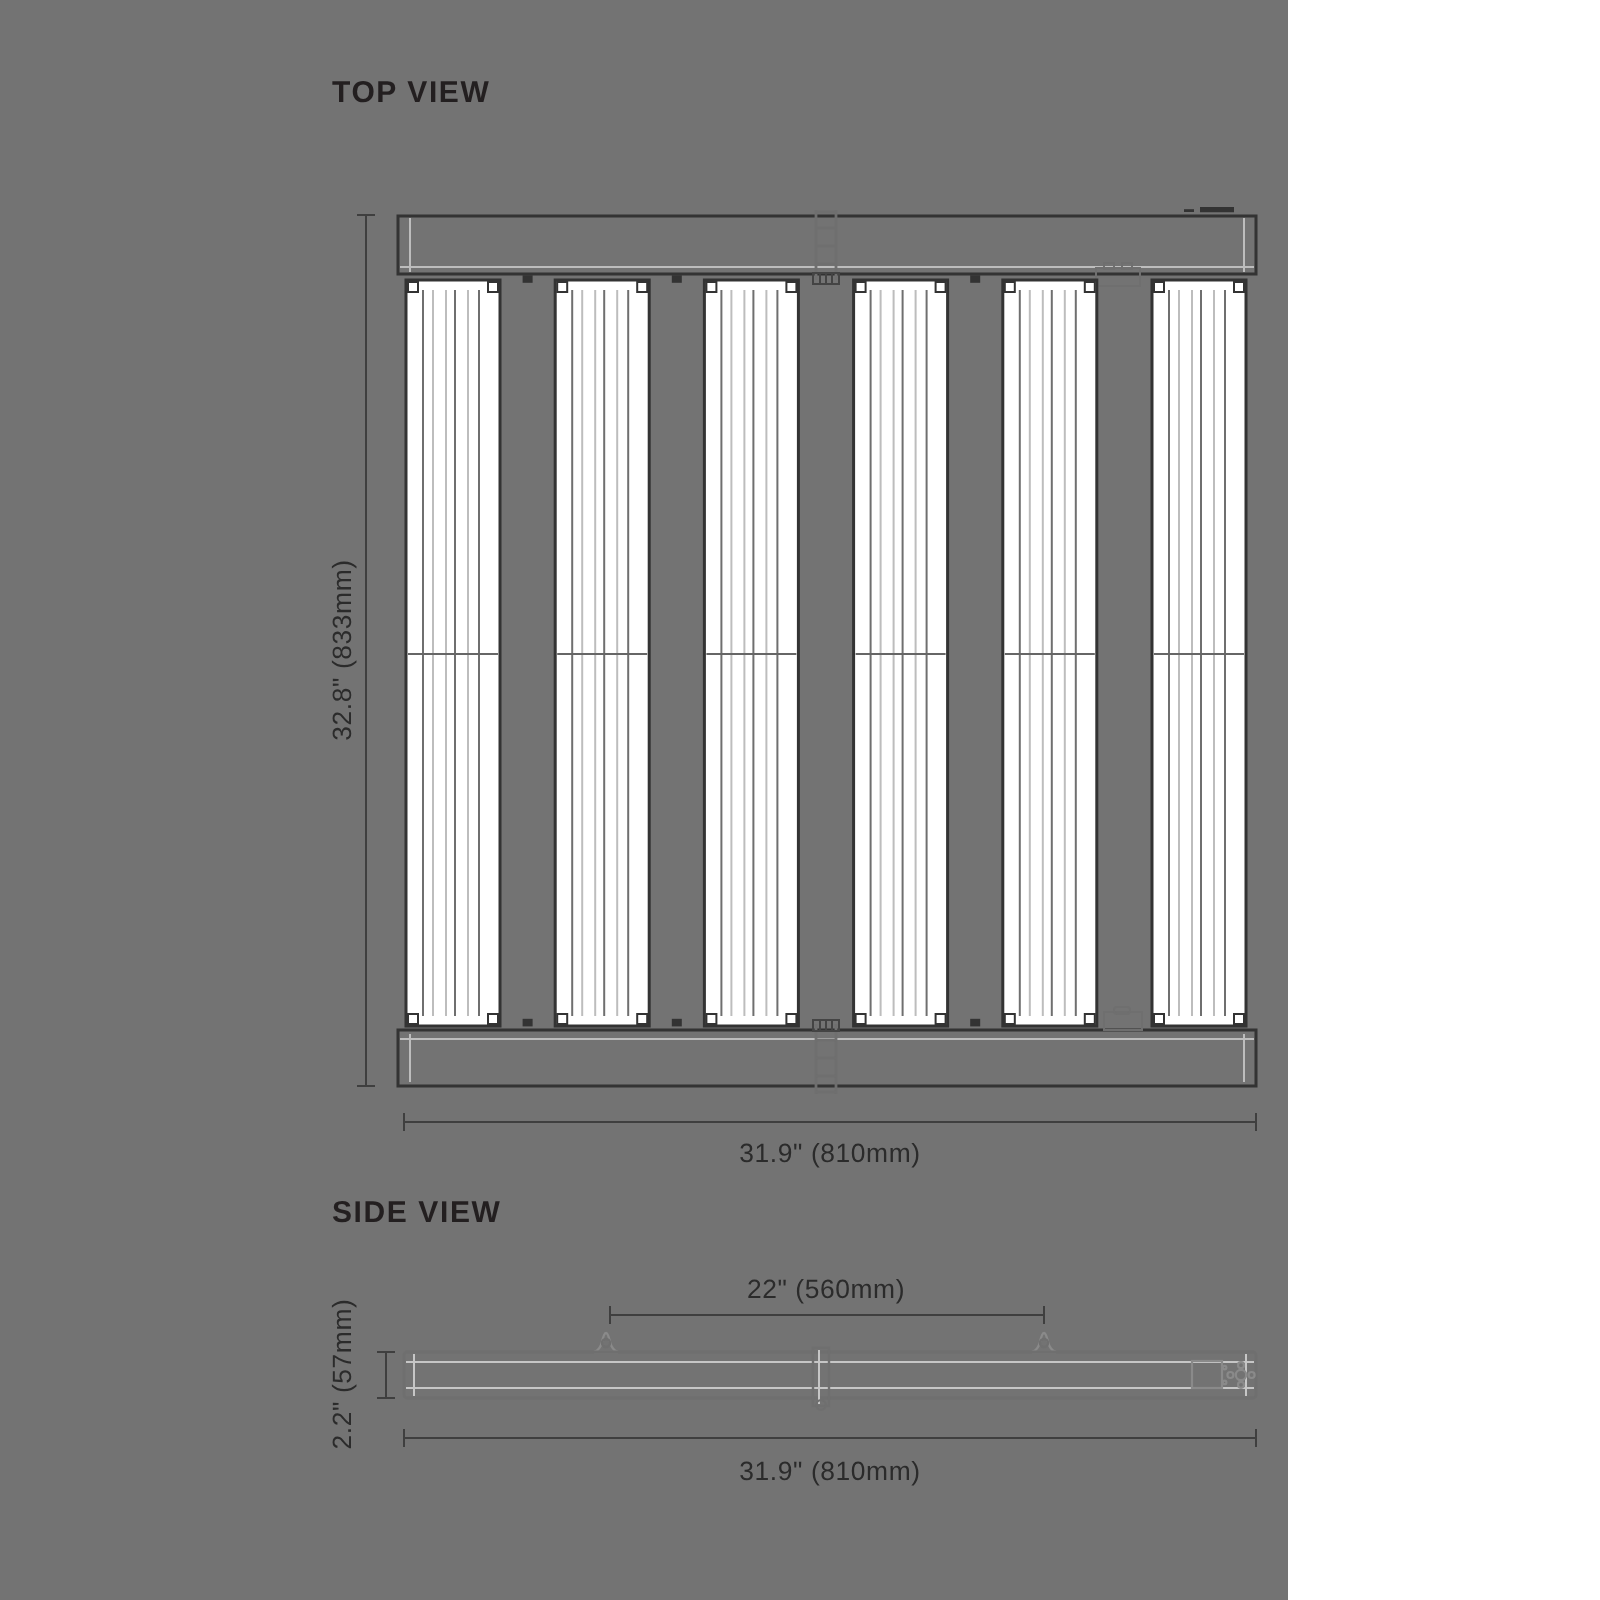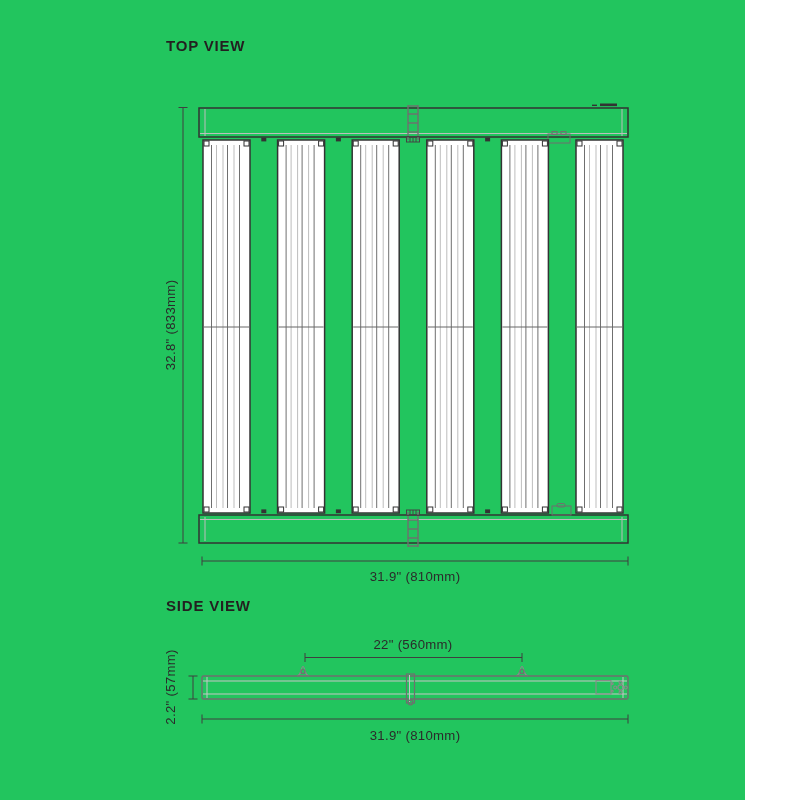--- a/index.html
+++ b/index.html
@@ -1,16 +1,16 @@
 <!DOCTYPE html>
 <html><head>
 <meta charset="utf-8">
 <style>
   html,body{margin:0;padding:0;background:#ffffff;}
-  #page{position:relative;width:745px;height:800px;background:#22c55e;overflow:hidden;
+  #page{position:relative;width:644px;height:800px;background:#737373;overflow:hidden;
         font-family:"Liberation Sans", sans-serif;}
   svg{position:absolute;left:0;top:0;}
   .view-title{font-family:"Liberation Sans", sans-serif;font-size:15px;font-weight:bold;
               letter-spacing:0.8px;fill:#231f20;}
   .dim-label{font-family:"Liberation Sans", sans-serif;font-size:13.2px;letter-spacing:0.3px;
              fill:#2b2b2b;}
 </style>
 </head>
 <body>
 

